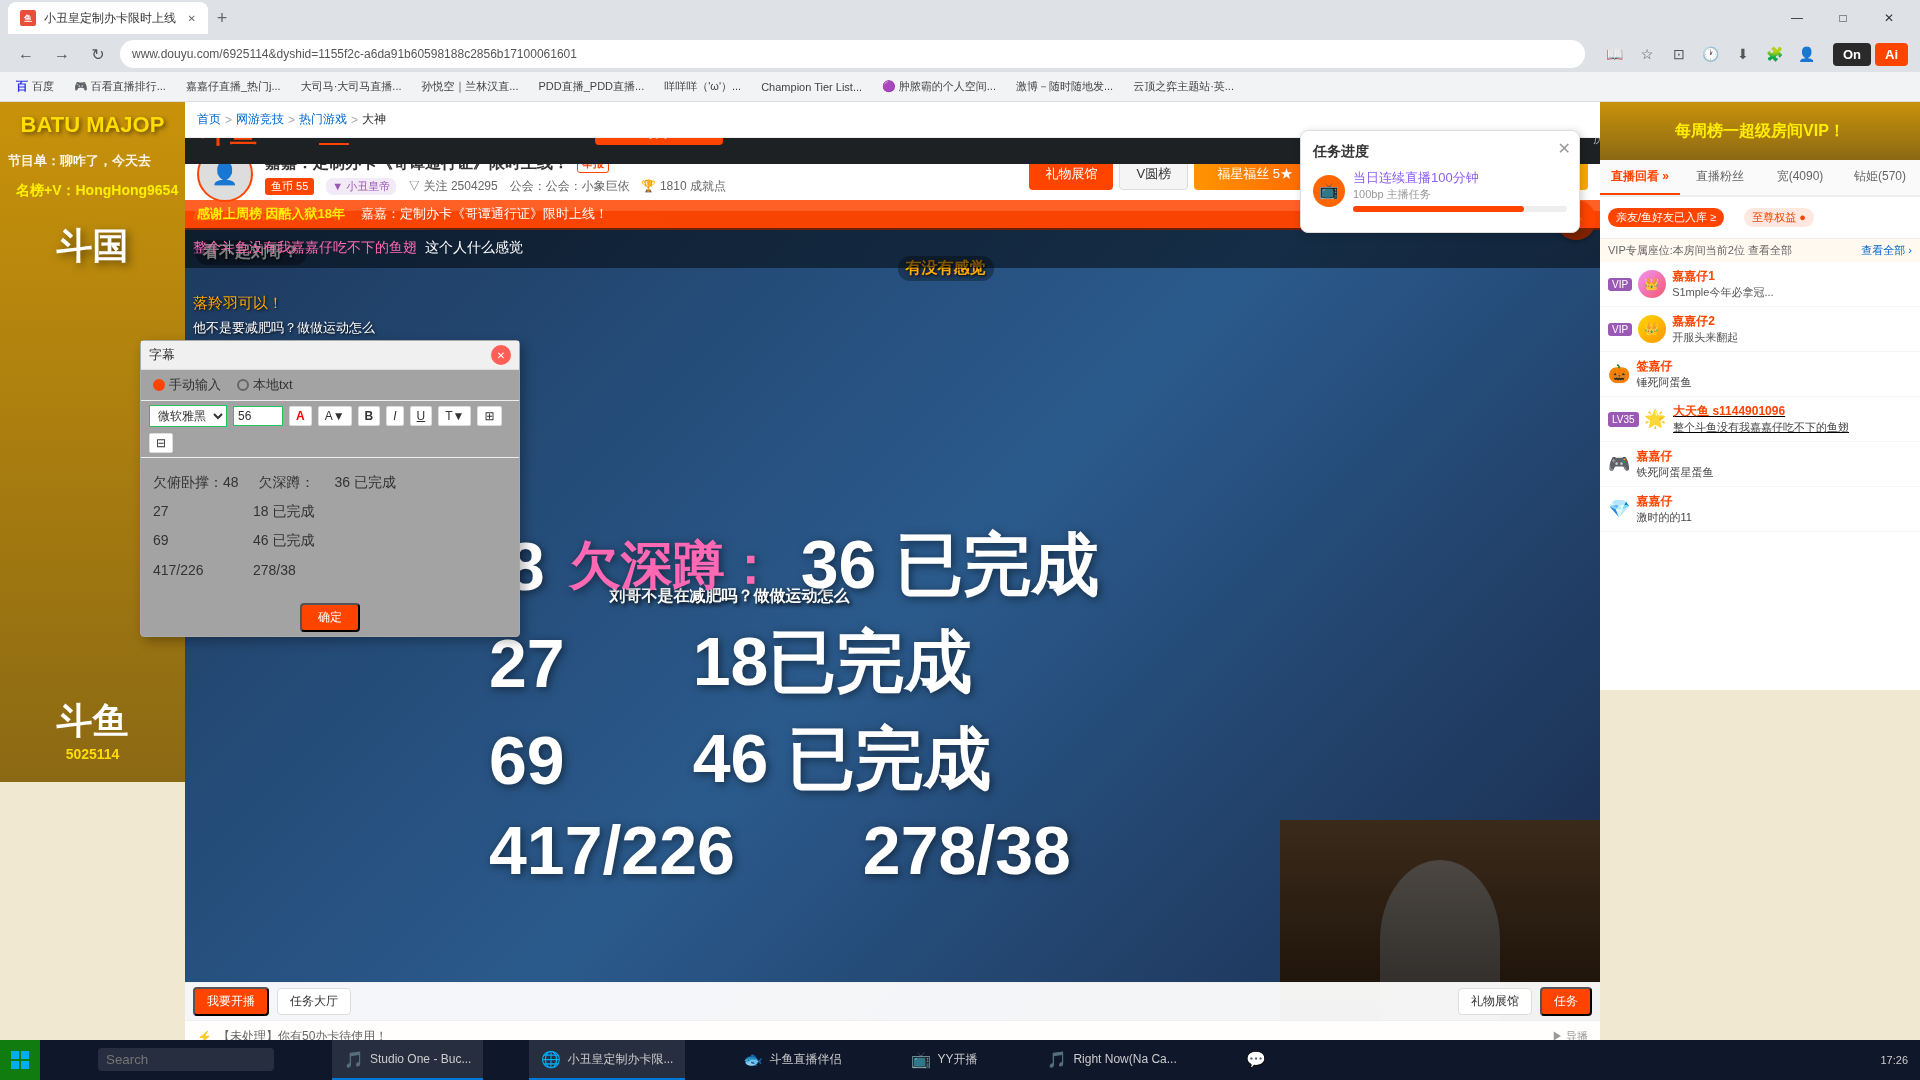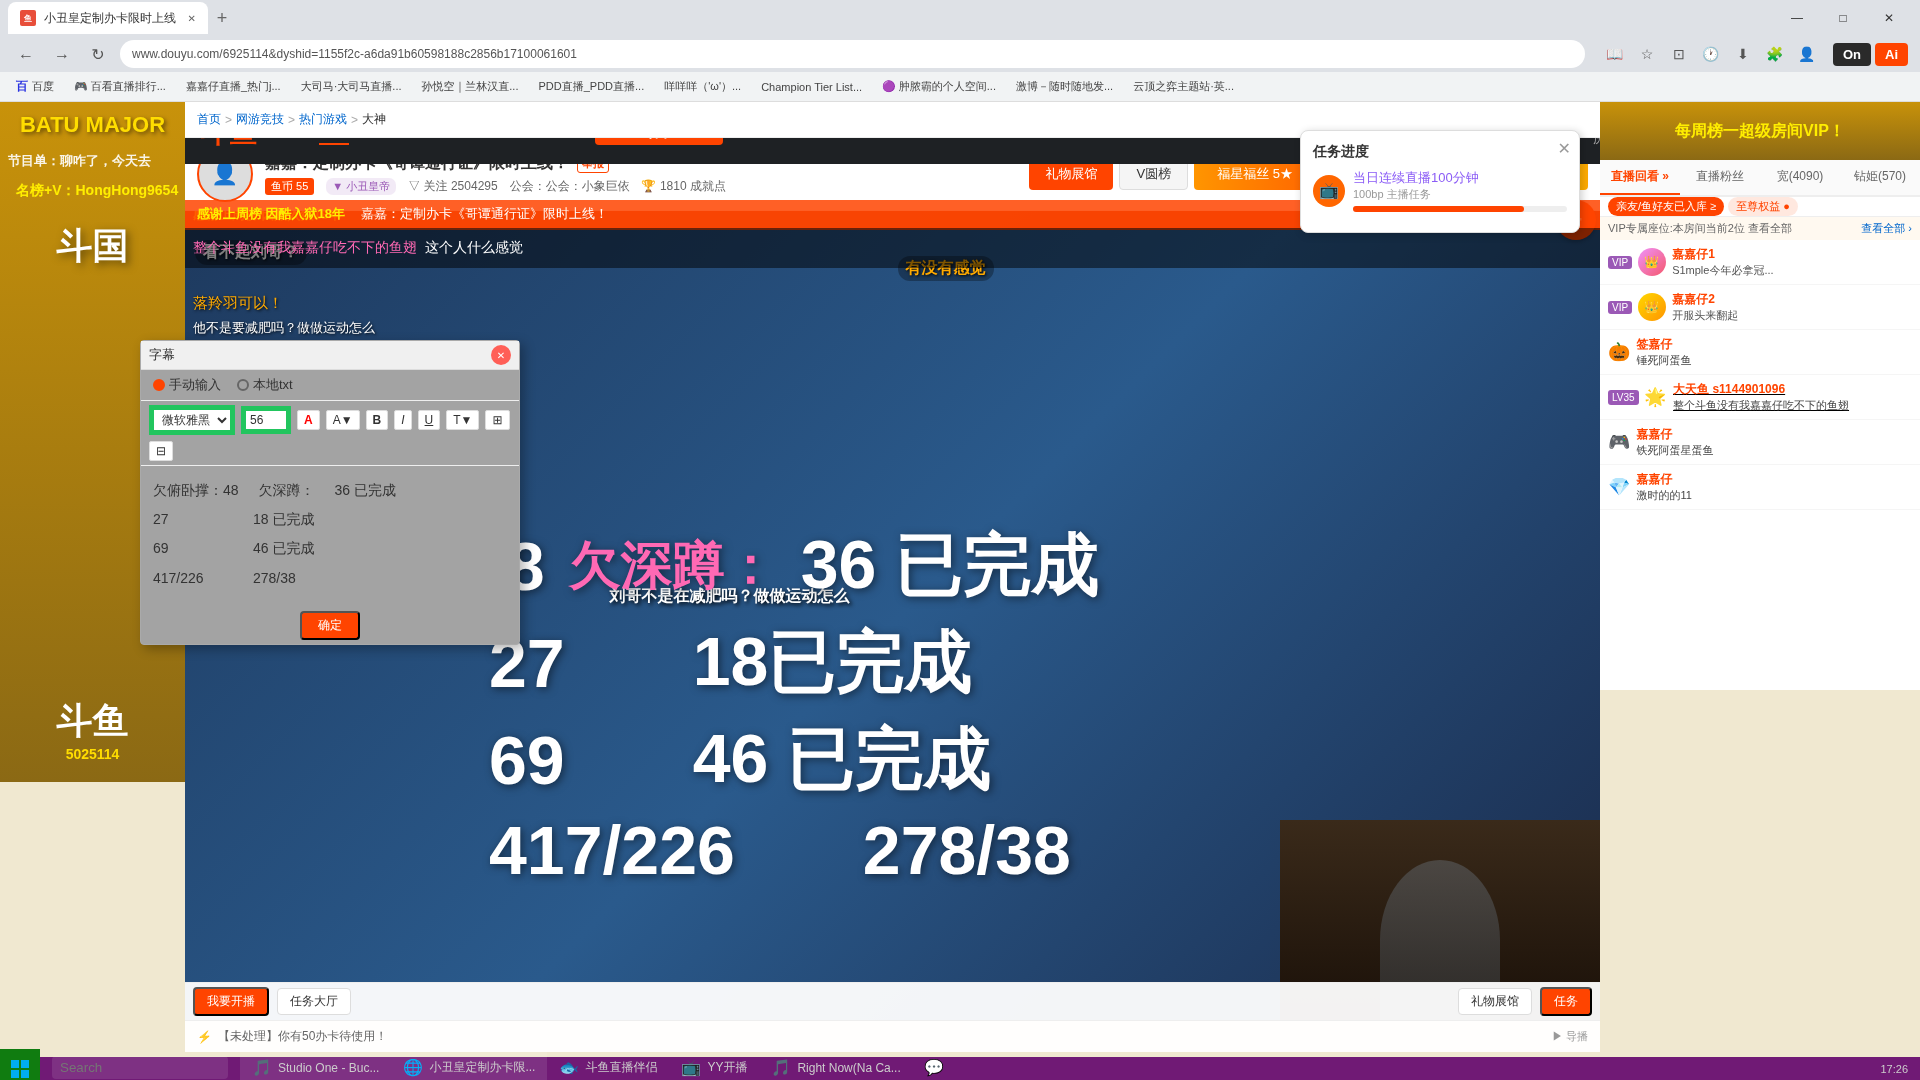--- a/index.html
+++ b/index.html
@@ -211,21 +211,21 @@
       font-size: 12px;
       border: 1px solid #ddd;
       border-radius: 2px;
       cursor: pointer;
       background: white;
       color: #333;
     }
     .wp-font-select {
       padding: 2px 4px;
       font-size: 12px;
-      border: 5px solid #22c55e;
+      border: 1px solid #22c55e;
       background: white;
       color: #333;
     }
     .wp-content {
       min-height: 120px;
       padding: 12px;
       font-size: 14px;
       color: #333;
       line-height: 1.8;
     }
@@ -341,25 +341,26 @@
     .big-label { color: #ff69b4; font-size: 52px; font-weight: bold; text-shadow: 2px 2px 8px rgba(0,0,0,0.5); }
     .big-num { color: white; font-size: 68px; font-weight: bold; text-shadow: 2px 2px 8px rgba(0,0,0,0.5); }
     .big-done { color: #ff69b4; font-size: 52px; font-weight: bold; text-shadow: 2px 2px 8px rgba(0,0,0,0.5); }
 
     
     .taskbar {
       position: fixed;
       bottom: 0;
       left: 0;
       width: 100%;
-      height: 23px;
-      background: #701a75;
+      height: 40px;
+      background: #0f172a;
       display: flex;
       align-items: center;
       z-index: 200;
+      gap: 46px;
     }
     .taskbar-start {
       width: 40px;
       height: 40px;
       display: flex;
       align-items: center;
       justify-content: center;
       background: #107c10;
       cursor: pointer;
     }
@@ -470,22 +471,22 @@
       color: #666;
     }
     .rpt-active { color: #ff4400; border-bottom: 2px solid #ff4400; font-weight: bold; }
 
     .right-panel-content {
       height: calc(100% - 80px);
       overflow-y: auto;
     }
     .rp-gift-bar {
       display: flex;
-      gap: 4px;
-      padding: 0 8px;
+      gap: 20px;
+      padding: 11px 8px;
       border-bottom: 1px solid #eee;
       overflow: hidden;
       text-align: center;
     }
     .gift-tag {
       padding: 2px 8px;
       border-radius: 12px;
       font-size: 11px;
       background: #ff440020;
       color: #ff4400;
@@ -703,21 +704,21 @@
     <div class="bookmark-item">
       <span>云顶之弈主题站·英...</span>
     </div>
   </div>
 </div>
 
 <div class="deco-left">
   <div style="position:absolute;top:0;left:0;right:0;bottom:0;background:linear-gradient(180deg,#c8920a,#8b6914);">
 
     <div style="position:absolute;top:10px;left:0;right:0;text-align:center;">
-      <div style="color:#ffdd00;font-size:22px;font-weight:bold;text-shadow:2px 2px 4px rgba(0,0,0,0.5);">BATU MAJOR</div>
+      <div style="color:#ffdd00;font-size:22px;font-weight:bold;text-shadow:2px 2px 4px rgba(0,0,0,0.5);">BATU MAJOP</div>
     </div>
     <div style="position:absolute;top:50px;left:8px;color:rgba(255,255,255,0.9);font-size:13px;font-weight:bold;">
       <div>节目单：聊咋了，今天去</div>
     </div>
     <div style="position:absolute;top:80px;left:16px;color:#ffee00;font-size:14px;font-weight:bold;text-align:center;">
       <div>名榜+V：HongHong9654</div>
     </div>
 
     <div style="position:absolute;top:120px;left:50%;transform:translateX(-50%);color:white;font-size:36px;font-weight:bold;text-shadow:3px 3px 8px rgba(0,0,0,0.5);">
       <span>斗国</span>

